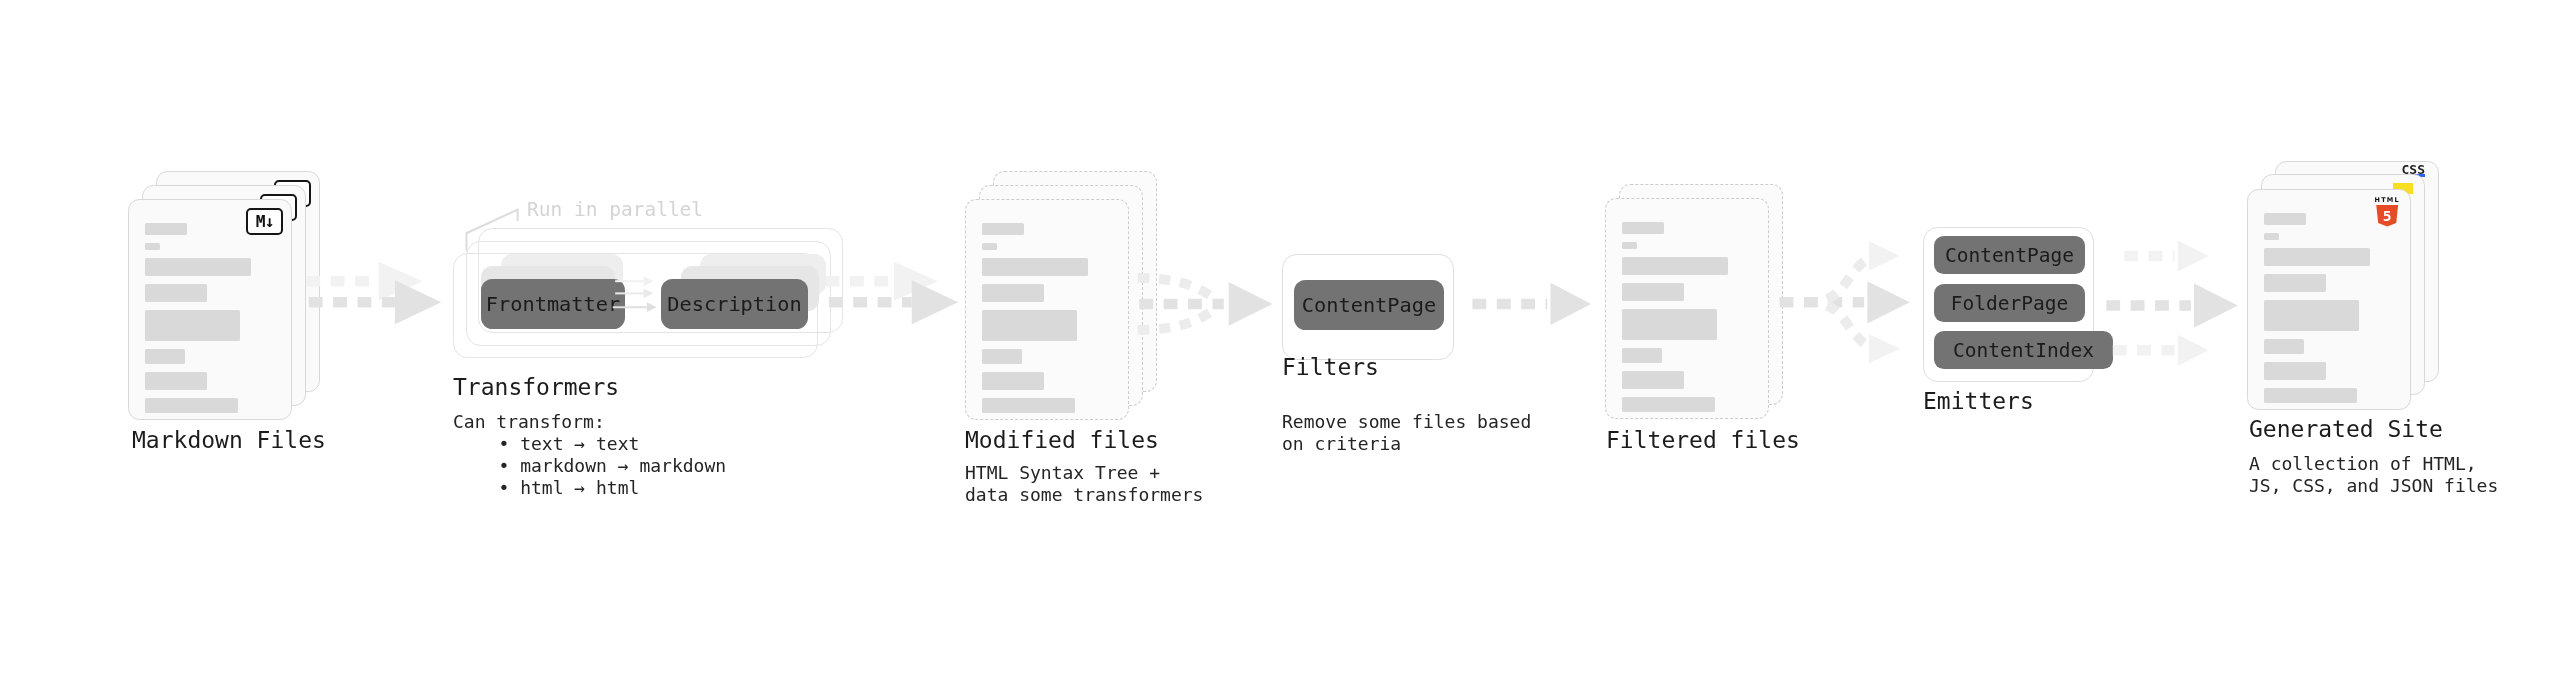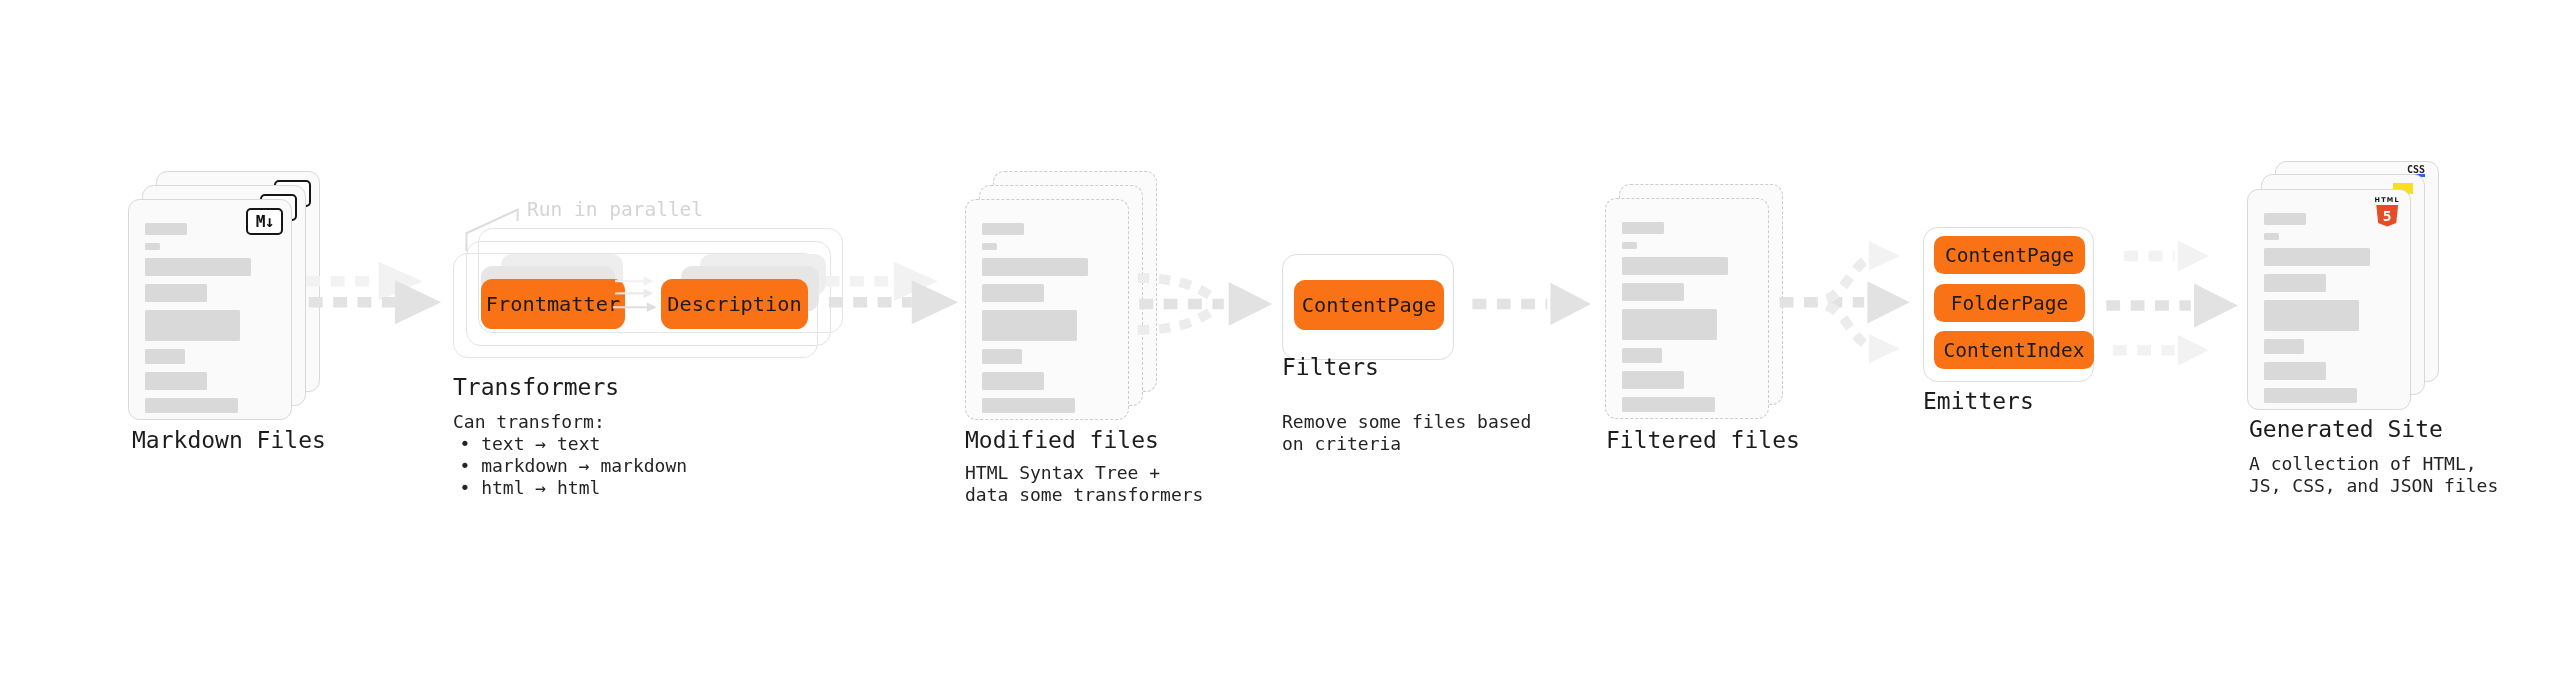--- a/index.html
+++ b/index.html
@@ -21,39 +21,39 @@
   .bars .b5{width:73%;height:31px}.bars .b6{width:31%;height:14.6px}
   .bars .b7{width:48%;height:18px}.bars .b8{width:72%;height:14.6px;margin-bottom:0}
   .md-badge{
     position:absolute;top:8.1px;right:8.1px;width:32.5px;height:23px;
     border:2.4px solid #161616;border-radius:4.9px;background:#ffffff;
     display:flex;align-items:center;justify-content:center;
     font-weight:700;font-size:16.3px;color:#111;letter-spacing:-0.8px;
   }
   
   .css-badge{position:absolute;top:4.1px;right:13px;text-align:center;
-    font-weight:700;font-size:10px;line-height:7.3px;color:#222;
+    font-weight:700;font-size:13px;line-height:7.3px;color:#222;
     border-bottom:3.3px solid #2965f1;padding-bottom:0.8px;letter-spacing:0;}
   .js-badge{position:absolute;top:8.1px;right:11.4px;width:19.5px;height:10.6px;background:#f7df1e;}
   .html5-badge{position:absolute;top:6.5px;right:9.8px;width:26px;text-align:center;}
   .html5-word{font-weight:700;font-size:6.5px;letter-spacing:1.2px;color:#111;
     font-family:"DejaVu Sans","Liberation Sans",sans-serif;line-height:7.3px;}
   .html5-shield{width:22px;height:22px;margin:0.8px auto 0;background:#e44d26;color:#fff;
     clip-path:polygon(0 0,100% 0,91% 84%,50% 100%,9% 84%);
     font-weight:700;font-size:14.6px;line-height:21px;text-align:center;}
   
   .stage-label{position:absolute;font-size:23px;color:#1c1c1c;white-space:nowrap;}
   .stage-desc{position:absolute;font-size:18px;line-height:22px;color:#242424;white-space:nowrap;}
-  .stage-desc .indent{padding-left:6.5px;}
+  .stage-desc .indent{padding-left:6.5px;margin-left:39px;}
   .annotation{position:absolute;font-size:19.5px;color:#d4d4d4;white-space:nowrap;}
   
   .t-container{position:absolute;width:365px;height:105px;border:1.6px solid #e4e4e4;
     border-radius:14.6px;box-sizing:border-box;}
   .panel{position:absolute;border:1.6px solid #dedede;border-radius:14.6px;background:#ffffff;box-sizing:border-box;}
-  .node{position:absolute;background:#f97316;border-radius:11.4px;color:#1b1b1b;
+  .node{position:absolute;background:#737373;border-radius:11.4px;color:#1b1b1b;
     display:flex;align-items:center;justify-content:center;font-size:20.3px;white-space:nowrap;}
   .node.small{font-size:19.5px;border-radius:9.8px;}
   .node-ghost{position:absolute;border-radius:11.4px;}
   .svg-layer{position:absolute;left:0;top:0;pointer-events:none;}
 </style>
 </head>
 <body>
 
 <div id="canvas">
 
@@ -145,21 +145,21 @@
           <i class="b7"></i>
           <i class="b8"></i>
       </div>
     </div>
   </div>
   <div class="stage-label" style="left:1606px;top:427px;">Filtered files</div>
 
   <div class="panel" style="left:1923px;top:227px;width:171px;height:155px;"></div>
   <div class="node small" style="left:1934px;top:236px;width:151px;height:38px;">ContentPage</div>
   <div class="node small" style="left:1934px;top:284px;width:151px;height:38px;text-align:right;">FolderPage</div>
-  <div class="node small" style="left:1934px;top:331px;width:160px;height:38px;">ContentIndex</div>
+  <div class="node small" style="left:1934px;top:331px;width:179px;height:38px;">ContentIndex</div>
   <div class="stage-label" style="left:1923px;top:388px;">Emitters</div>
 
   <div class="stack" style="left:2247px;top:161px;width:195px;height:249px;">
     <div class="fcard" style="left:28px;top:0;">
       <span class="css-badge">CSS</span>
     </div>
     <div class="fcard" style="left:14px;top:13px;">
       <span class="js-badge"></span>
     </div>
     <div class="fcard" style="left:0;top:28px;">

